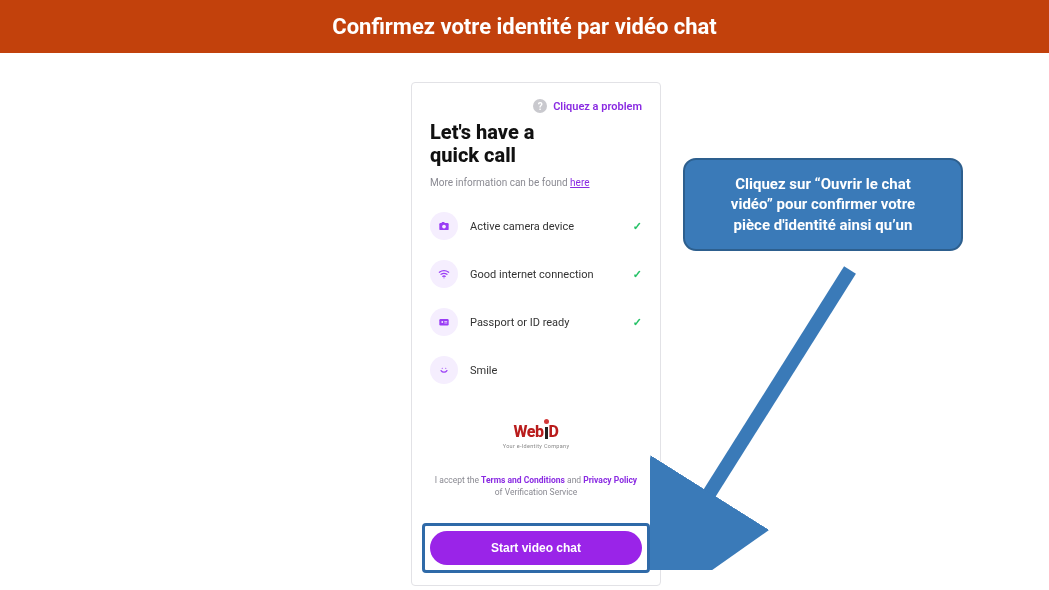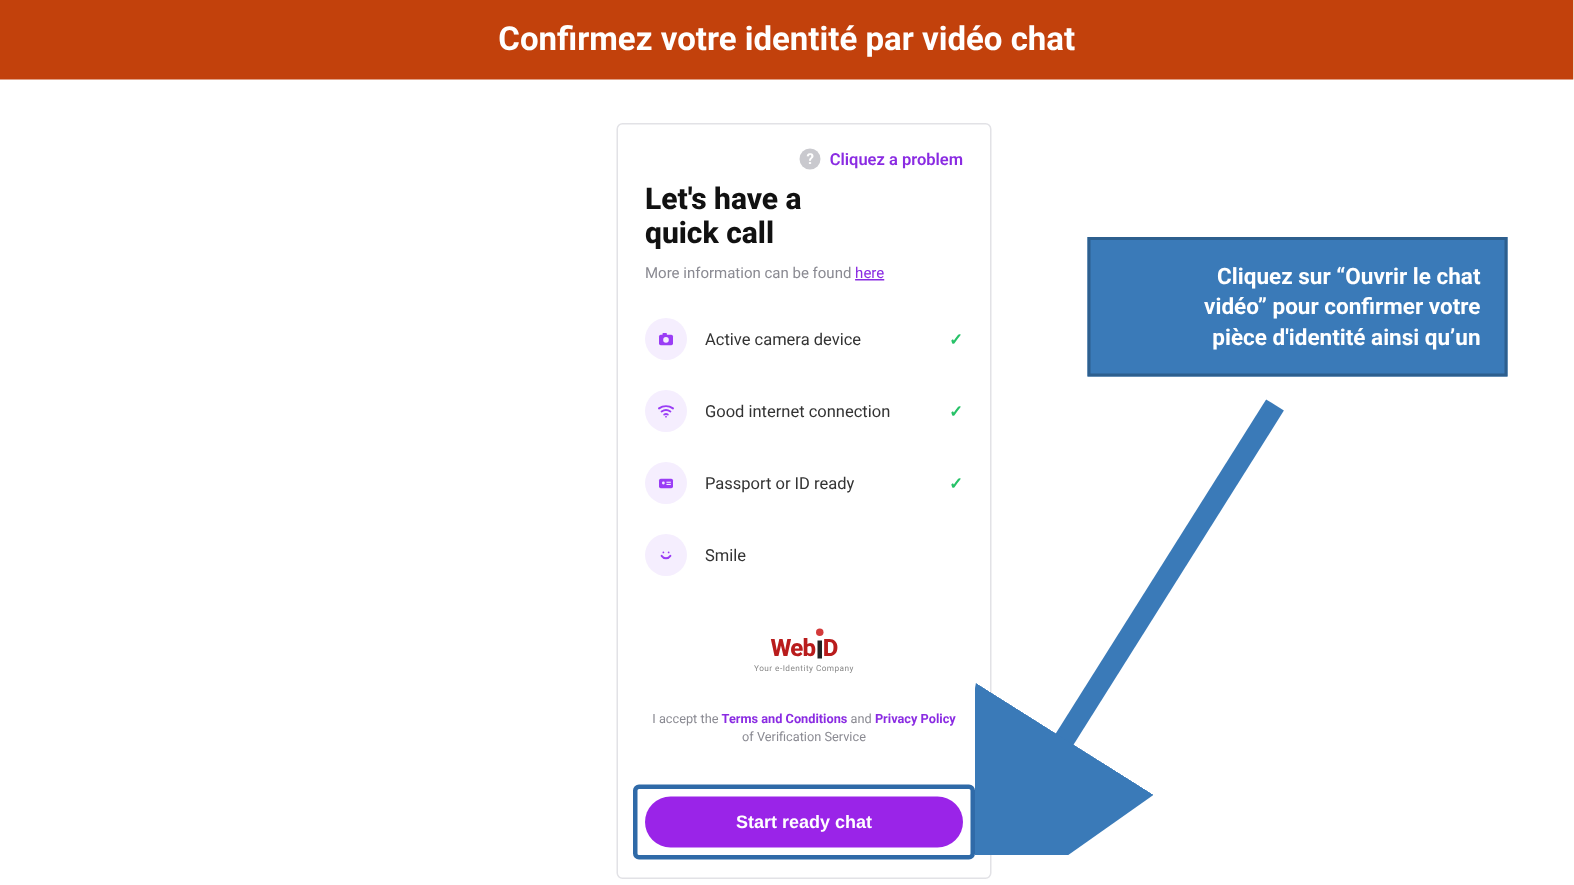--- a/index.html
+++ b/index.html
@@ -98,28 +98,28 @@
     color: #fff;
     border: none;
     border-radius: 20px;
     padding: 10px 0;
     font-size: 12px;
     font-weight: 600;
     cursor: pointer;
   }
   .callout {
     position: absolute;
-    left: 725px;
+    left: 683px;
     top: 158px;
     width: 280px;
     background: #3a7ab8;
     border: 2px solid #2d5f8e;
-    border-radius: 0;
+    border-radius: 13px;
     color: #fff;
-    text-align: right;
+    text-align: center;
     font-size: 15px;
     font-weight: 700;
     line-height: 1.35;
     padding: 14px 16px;
   }
   .arrow-svg {
     position: absolute;
     left: 650px;
     top: 260px;
     pointer-events: none;
@@ -205,21 +205,21 @@
       <div class="brand-sub">Your e-Identity Company</div>
     </div>
 
     <div class="accept-text">
       <span>I accept the </span><span class="lnk">Terms and Conditions</span><span> and </span><span class="lnk">Privacy Policy</span><br>
       <span>of Verification Service</span>
     </div>
   </div>
 
   <div class="button-highlight">
-    <button class="start-btn">Start ready chat</button>
+    <button class="start-btn">Start video chat</button>
   </div>
 </div>
 
 <div class="callout">
   <div>Cliquez sur “Ouvrir le chat</div>
   <div>vidéo” pour confirmer votre</div>
   <div>pièce d'identité ainsi qu’un</div>
 </div>
 
 <svg class="arrow-svg" width="260" height="310" viewBox="0 0 260 310">

